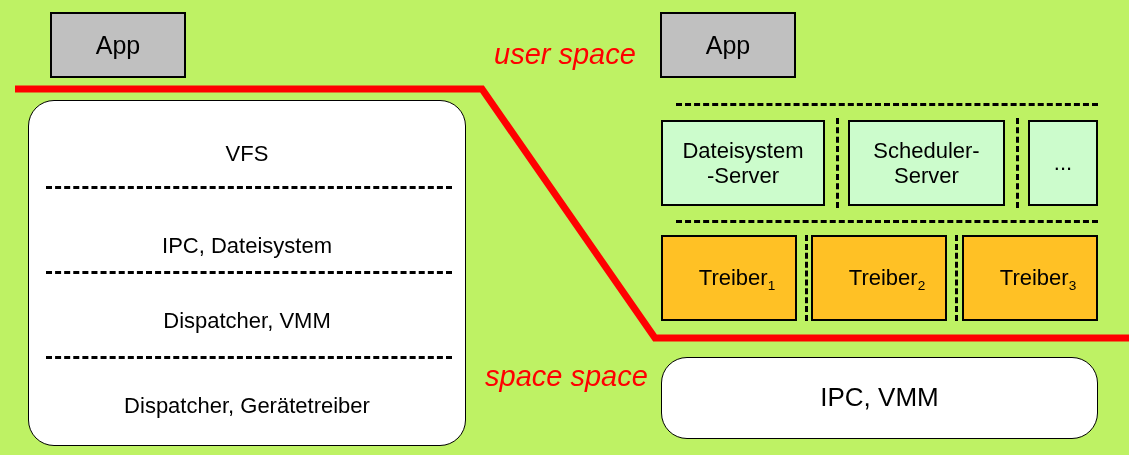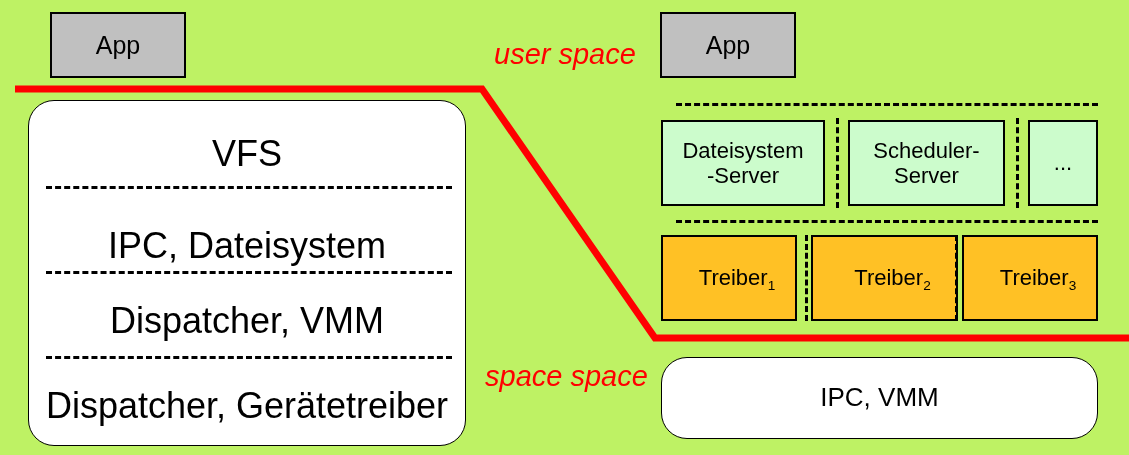--- a/index.html
+++ b/index.html
@@ -57,21 +57,21 @@
     height: 346px;
     display: block;
   }
   .mono-layer {
     position: absolute;
     left: 0;
     width: 100%;
     display: flex;
     align-items: center;
     justify-content: center;
-    font-size: 36px;
+    font-size: 22px;
     color: #000000;
     text-align: center;
   }
   .mono-divider {
     position: absolute;
     left: 17px;
     width: 406px;
     height: 0;
     border-top: 3.2px dashed #000000;
   }
@@ -176,21 +176,21 @@
   </div>
 
   <div class="h-dashed" style="left:676px; top:220px; width:422px;"></div>
 
   <div class="box driver-box" style="left:661px; top:235px; width:136px; height:86px;">
     <span><span>Treiber</span><sub>1</sub></span>
   </div>
 
   <div class="v-dashed" style="left:805px; top:235px; height:86px;"></div>
 
-  <div class="box driver-box" style="left:811px; top:235px; width:147px; height:86px;">
+  <div class="box driver-box" style="left:811px; top:235px; width:136px; height:86px;">
     <span><span>Treiber</span><sub>2</sub></span>
   </div>
 
   <div class="v-dashed" style="left:955px; top:235px; height:86px;"></div>
 
   <div class="box driver-box" style="left:962px; top:235px; width:136px; height:86px;">
     <span><span>Treiber</span><sub>3</sub></span>
   </div>
 
   <div class="box rounded-box" style="left:661px; top:357px; width:437px; height:82px; font-size:26px;">

